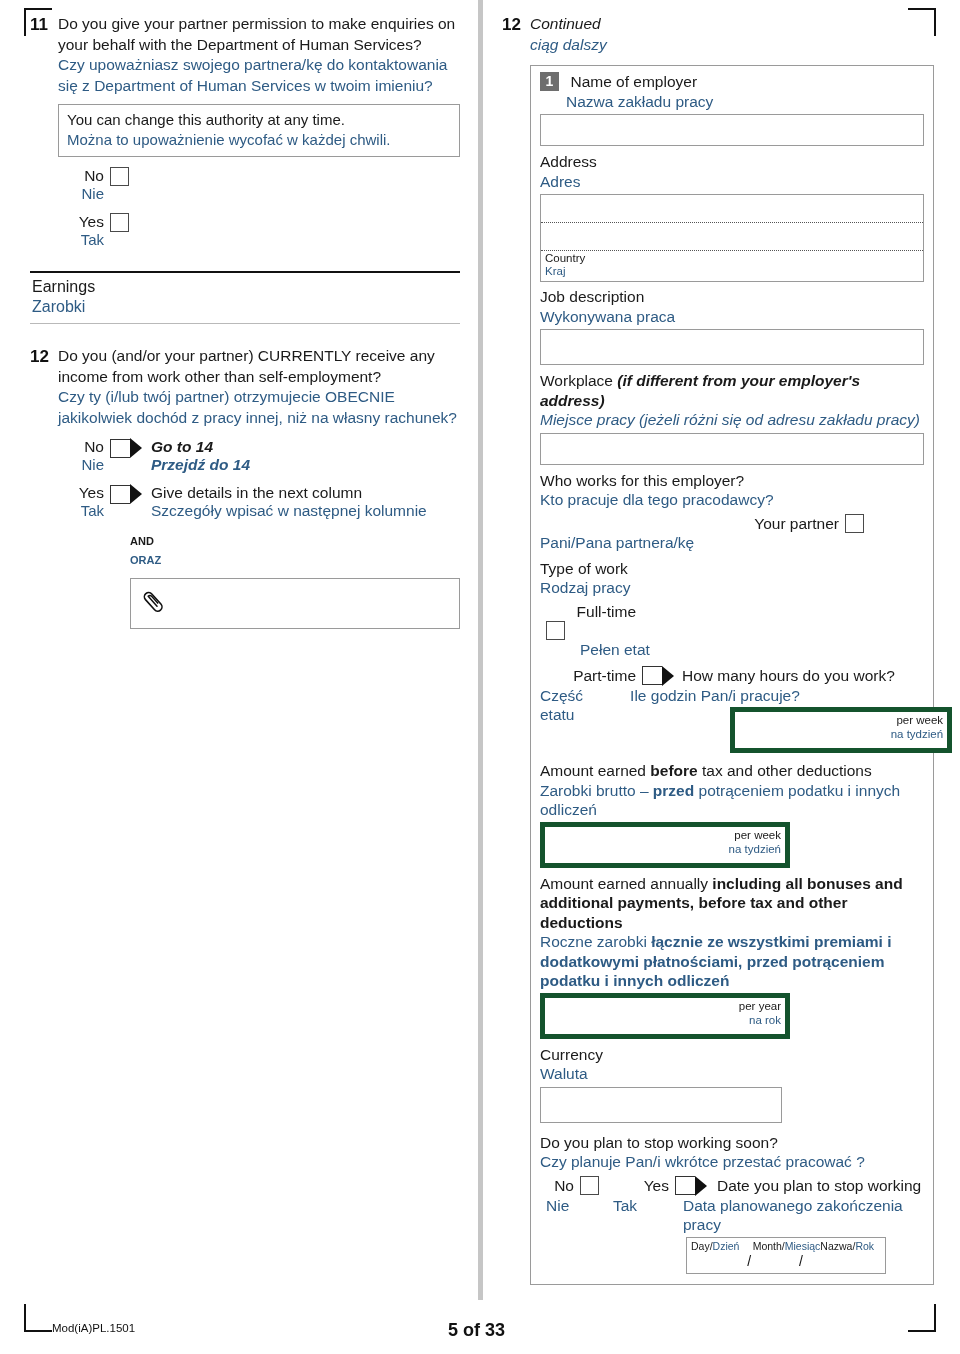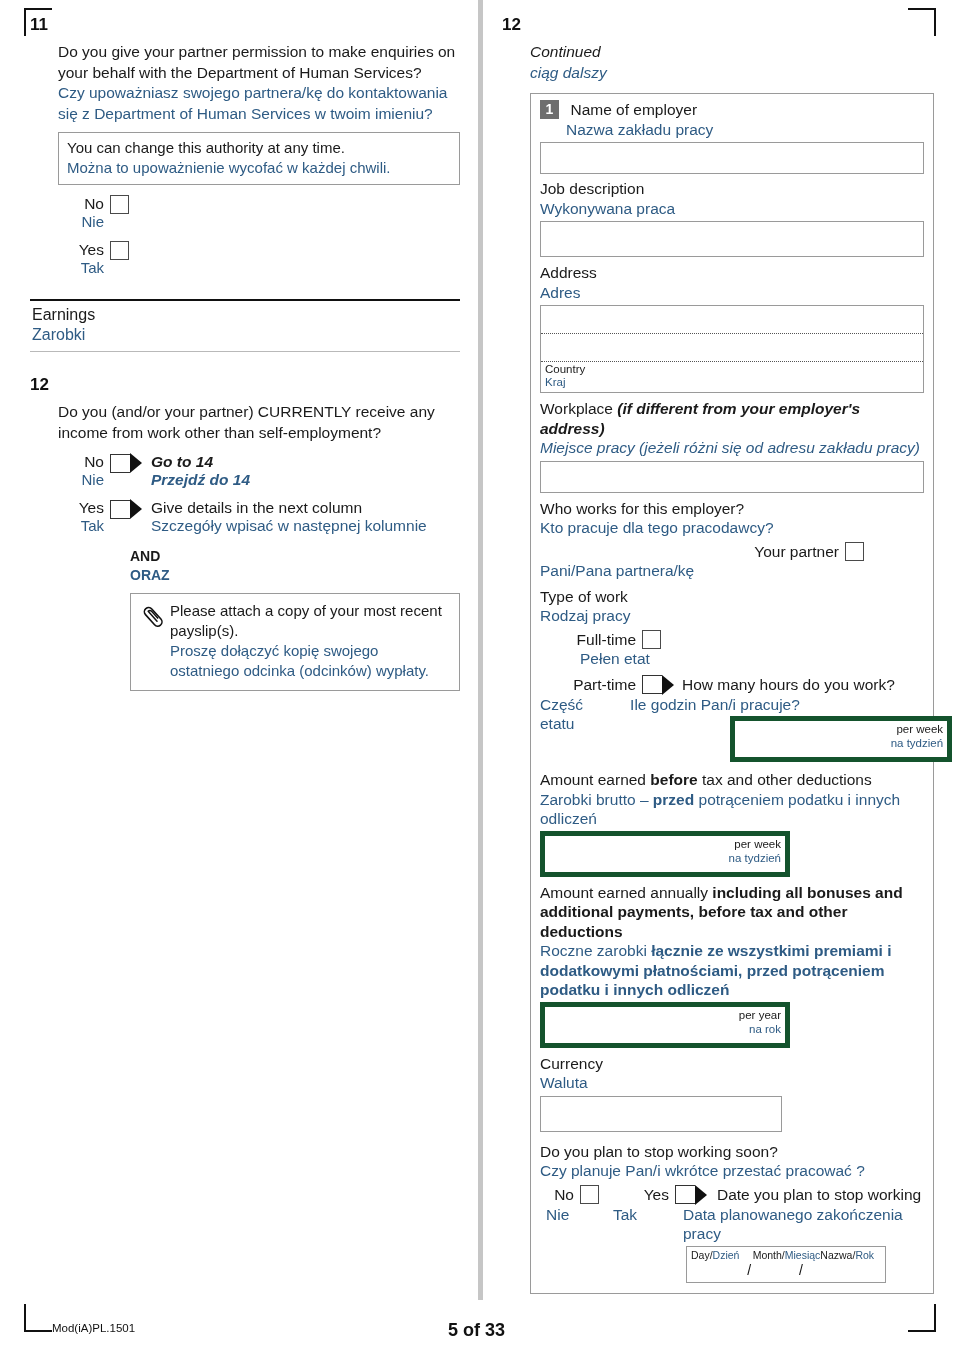--- a/index.html
+++ b/index.html
@@ -26,21 +26,21 @@
   
   .vrule{position:absolute;left:478px;top:0px;width:5px;height:1300px;background:#c6c6c6;}
 
   
   .colL{position:absolute;left:30px;top:14px;width:430px;}
   .colR{position:absolute;left:502px;top:14px;width:432px;}
 
   
   .q{display:flex;align-items:flex-start;}
   .qnum{font-size:17px;font-weight:bold;color:#111;width:28px;flex:0 0 28px;line-height:22px;}
-  .qbody{flex:1;margin-top:28px;}
+  .qbody{flex:1;}
   .qtext{font-size:15.5px;line-height:20.5px;}
 
   
   .infobox{border:1px solid #9a9a9a;padding:5px 8px 6px 8px;margin-top:8px;}
   .infobox .line{font-size:15px;line-height:20px;}
 
   
   .optrow{display:flex;align-items:flex-start;margin-top:10px;}
   .optlabel{width:46px;text-align:right;font-size:15.5px;line-height:18px;}
   .optlabel .pl{display:block;font-size:15px;}
@@ -50,21 +50,21 @@
   .arrow{width:0;height:0;border-top:10px solid transparent;border-bottom:10px solid transparent;border-left:12px solid #111;}
   .optafter{margin-left:9px;font-size:15.5px;line-height:18px;}
   .optafter .pl{display:block;}
 
   
   .secthead{margin-top:22px;}
   .secthead .rule-top{border-top:2.5px solid #111;}
   .secthead .rule-bot{border-top:1px solid #b9b9b9;margin-top:4px;}
   .secthead .t{font-size:16px;line-height:20px;padding:4px 0 2px 2px;}
 
-  .andblock{margin-left:72px;margin-top:12px;font-size:14px;font-weight:bold;line-height:19px;}
+  .andblock{margin-left:72px;margin-top:12px;font-size:11px;font-weight:bold;line-height:19px;}
 
   .attachbox{margin-left:72px;margin-top:8px;border:1px solid #9a9a9a;padding:7px 9px 9px 9px;display:flex;}
   .clip{flex:0 0 30px;padding-top:3px;}
   .attachtext{font-size:15px;line-height:20px;}
 
   
   .panel{border:1px solid #9a9a9a;margin-top:10px;padding:6px 9px 10px 9px;}
   .badge{display:inline-block;width:19px;height:19px;background:#6e6e6e;color:#fff;font-size:14px;
          font-weight:bold;text-align:center;line-height:19px;vertical-align:top;}
   .fldlabel{font-size:15.5px;line-height:19.5px;}
@@ -135,20 +135,21 @@
       <div class="en">Earnings</div>
       <div class="pl">Zarobki</div>
     </div>
     <div class="rule-bot"></div>
   </div>
 
   <div class="q" style="margin-top:22px;">
     <div class="qnum">12</div>
     <div class="qbody">
       <div class="qtext en">Do you (and/or your partner) CURRENTLY receive any income from work other than self-employment?</div>
+      <div class="qtext pl">Czy ty (i/lub twój partner) otrzymujecie OBECNIE jakikolwiek dochód z pracy innej, niż na własny rachunek?</div>
 
       <div class="optrow">
         <div class="optlabel">
           <span class="en">No</span>
           <span class="pl">Nie</span>
         </div>
         <div class="cbarrow">
           <div class="box"></div>
           <div class="arrow"></div>
         </div>
@@ -181,24 +182,20 @@
       <div class="attachbox">
         <div class="clip">
           <svg width="26" height="26" viewBox="0 0 26 26">
             <g transform="rotate(-42 13 13)">
               <rect x="9" y="2" width="8.5" height="22" rx="4.2" ry="4.2" fill="none" stroke="#111" stroke-width="1.6"></rect>
               <path d="M13.2 5.6 v13.2" fill="none" stroke="#111" stroke-width="1.5" stroke-linecap="round"></path>
               <path d="M13.2 5.6 a2.6 2.6 0 0 1 2.6 2.6 v9.4" fill="none" stroke="#111" stroke-width="1.5"></path>
             </g>
           </svg>
         </div>
-        <div class="attachtext">
-          <div class="en">Please attach a copy of your most recent payslip(s).</div>
-          <div class="pl">Proszę dołączyć kopię swojego ostatniego odcinka (odcinków) wypłaty.</div>
-        </div>
       </div>
     </div>
   </div>
 </div>
 
 <div class="colR">
 
   <div class="q">
     <div class="qnum">12</div>
     <div class="qbody">
@@ -209,43 +206,43 @@
 
   <div class="panel" style="margin-left:28px;">
 
     <div>
       <div>
         <span class="badge">1</span>
         <span class="fldlabel en" style="margin-left:7px;">Name of employer</span>
       </div>
       <div class="fldlabel pl" style="margin-left:26px;">Nazwa zakładu pracy</div>
       <div class="inbox"></div>
-    </div>
-
-    <div style="margin-top:5px;">
-      <div class="fldlabel en">Job description</div>
-      <div class="fldlabel pl">Wykonywana praca</div>
-      <div class="inbox tall"></div>
     </div>
 
     <div style="margin-top:6px;">
       <div class="fldlabel en">Address</div>
       <div class="fldlabel pl">Adres</div>
       <div class="addrbox">
         <div class="r"></div>
         <div class="r"></div>
         <div class="r last">
           <div class="ctry">
             <div class="en">Country</div>
             <div class="pl">Kraj</div>
           </div>
         </div>
       </div>
     </div>
 
+    <div style="margin-top:5px;">
+      <div class="fldlabel en">Job description</div>
+      <div class="fldlabel pl">Wykonywana praca</div>
+      <div class="inbox tall"></div>
+    </div>
+
     <div style="margin-top:6px;">
       <div class="fldlabel">
         <span class="en">Workplace</span>
         <span class="en ital bold">(if different from your employer's address)</span>
       </div>
       <div class="fldlabel pl ital">Miejsce pracy (jeżeli różni się od adresu zakładu pracy)</div>
       <div class="inbox"></div>
     </div>
 
     <div style="margin-top:6px;">
@@ -259,21 +256,21 @@
           </div>
           <div class="fldlabel pl">Pani/Pana partnera/kę</div>
         </div>
       </div>
     </div>
 
     <div style="margin-top:6px;">
       <div class="fldlabel en">Type of work</div>
       <div class="fldlabel pl">Rodzaj pracy</div>
 
-      <div style="display:flex;align-items:flex-start;margin-top:4px;">
+      <div style="display:flex;align-items:flex-start;margin-top:4px;flex-direction:column;">
         <div style="width:96px;text-align:right;">
           <span class="fldlabel en">Full-time</span>
         </div>
         <span class="cb"></span>
       </div>
       <div class="fldlabel pl" style="margin-left:40px;">Pełen etat</div>
 
       <div style="display:flex;align-items:flex-start;margin-top:6px;">
         <div style="width:96px;text-align:right;">
           <span class="fldlabel en">Part-time</span>

